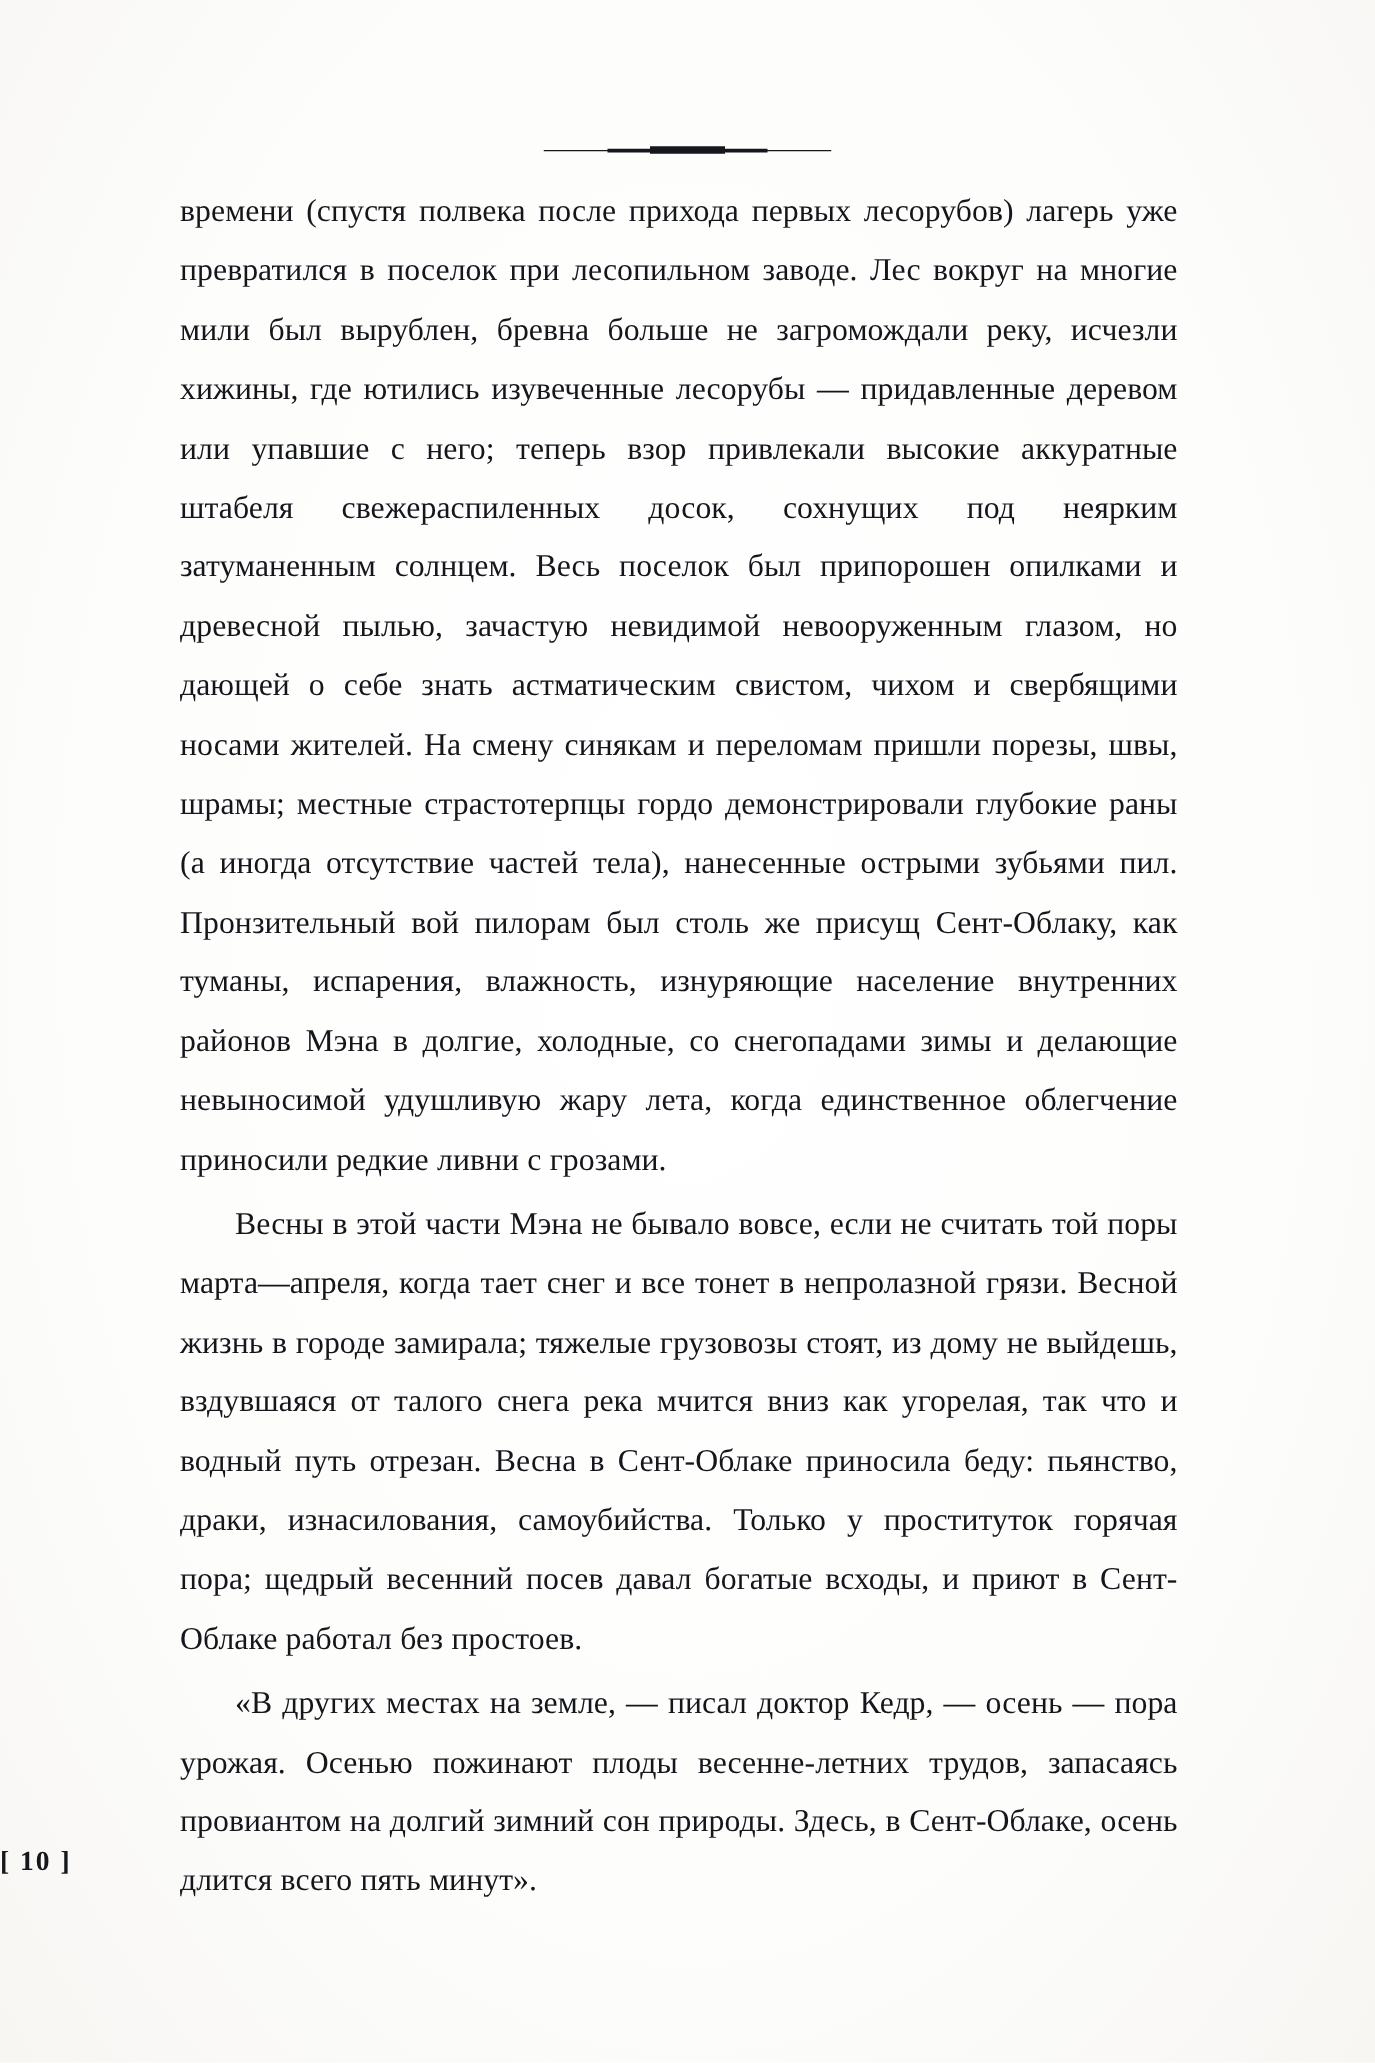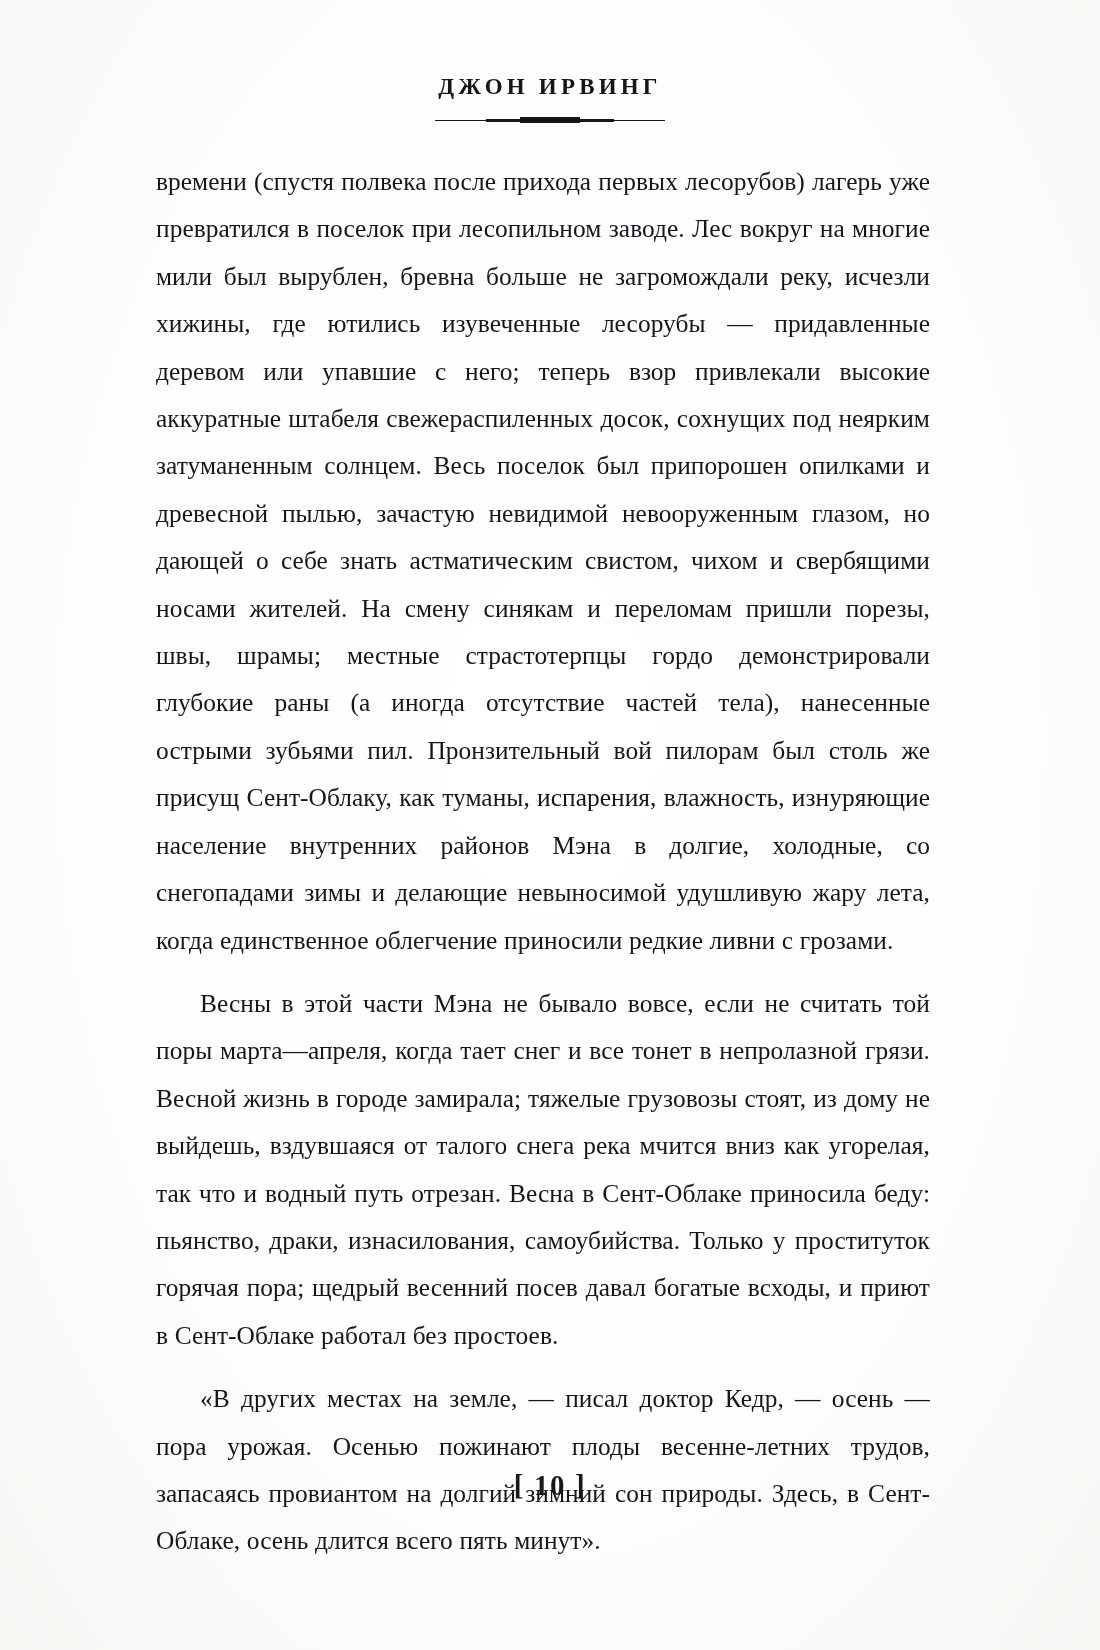--- a/index.html
+++ b/index.html
@@ -77,56 +77,53 @@
   }
 
   
   .textblock {
     position: absolute;
     top: 142px;
     left: 140px;
     width: 806px;
   }
   p.para {
-    margin: 16px;
+    margin: 4px;
     font-size: 25.4px;
     line-height: 47.4px;
     text-align: justify;
     text-align-last: left;
     color: #14161c;
     letter-spacing: 0.05px;
     word-spacing: 0.2px;
     hyphens: manual;
     font-family: Liberation Serif, serif;
   }
   p.para.indent {
     text-indent: 44px;
   }
 
   
   .folio {
     position: absolute;
     bottom: 148px;
     left: 0;
     right: 0;
-    text-align: center;
-    font-size: 29px;
+    text-align: left;
+    font-size: 22px;
     font-weight: 700;
     letter-spacing: 1.6px;
     color: #15171d;
   }
 </style>
 </head>
 <body>
 
 <div class="page">
 
-  <div class="running-head">
-    <span class="title">ДЖОН ИРВИНГ</span>
-  </div>
 
   <div class="head-rule">
     <div class="seg thin"></div>
     <div class="seg mid"></div>
     <div class="seg thick"></div>
   </div>
 
   <div class="textblock">
     <p class="para">времени (спустя полвека после прихода первых лесорубов) лагерь уже превратился в поселок при лесопильном заводе. Лес вокруг на многие мили был вырублен, бревна больше не загромождали реку, исчезли хижины, где ютились изувеченные лесорубы — придавленные деревом или упавшие с него; теперь взор привлекали высокие аккуратные штабеля свежераспиленных досок, сохнущих под неярким затуманенным солнцем. Весь поселок был припорошен опилками и древесной пылью, зачастую невидимой невооруженным глазом, но дающей о себе знать астматическим свистом, чихом и свербящими носами жителей. На смену синякам и переломам пришли порезы, швы, шрамы; местные страстотерпцы гордо демонстрировали глубокие раны (а иногда отсутствие частей тела), нанесенные острыми зубьями пил. Пронзительный вой пилорам был столь же присущ Сент-Облаку, как туманы, испарения, влажность, изнуряющие население внутренних районов Мэна в долгие, холодные, со снегопадами зимы и делающие невыносимой удушливую жару лета, когда единственное облегчение приносили редкие ливни с грозами.</p>
     <p class="para indent">Весны в этой части Мэна не бывало вовсе, если не считать той поры марта—апреля, когда тает снег и все тонет в непролазной грязи. Весной жизнь в городе замирала; тяжелые грузовозы стоят, из дому не выйдешь, вздувшаяся от талого снега река мчится вниз как угорелая, так что и водный путь отрезан. Весна в Сент-Облаке приносила беду: пьянство, драки, изнасилования, самоубийства. Только у проституток горячая пора; щедрый весенний посев давал богатые всходы, и приют в Сент-Облаке работал без простоев.</p>

